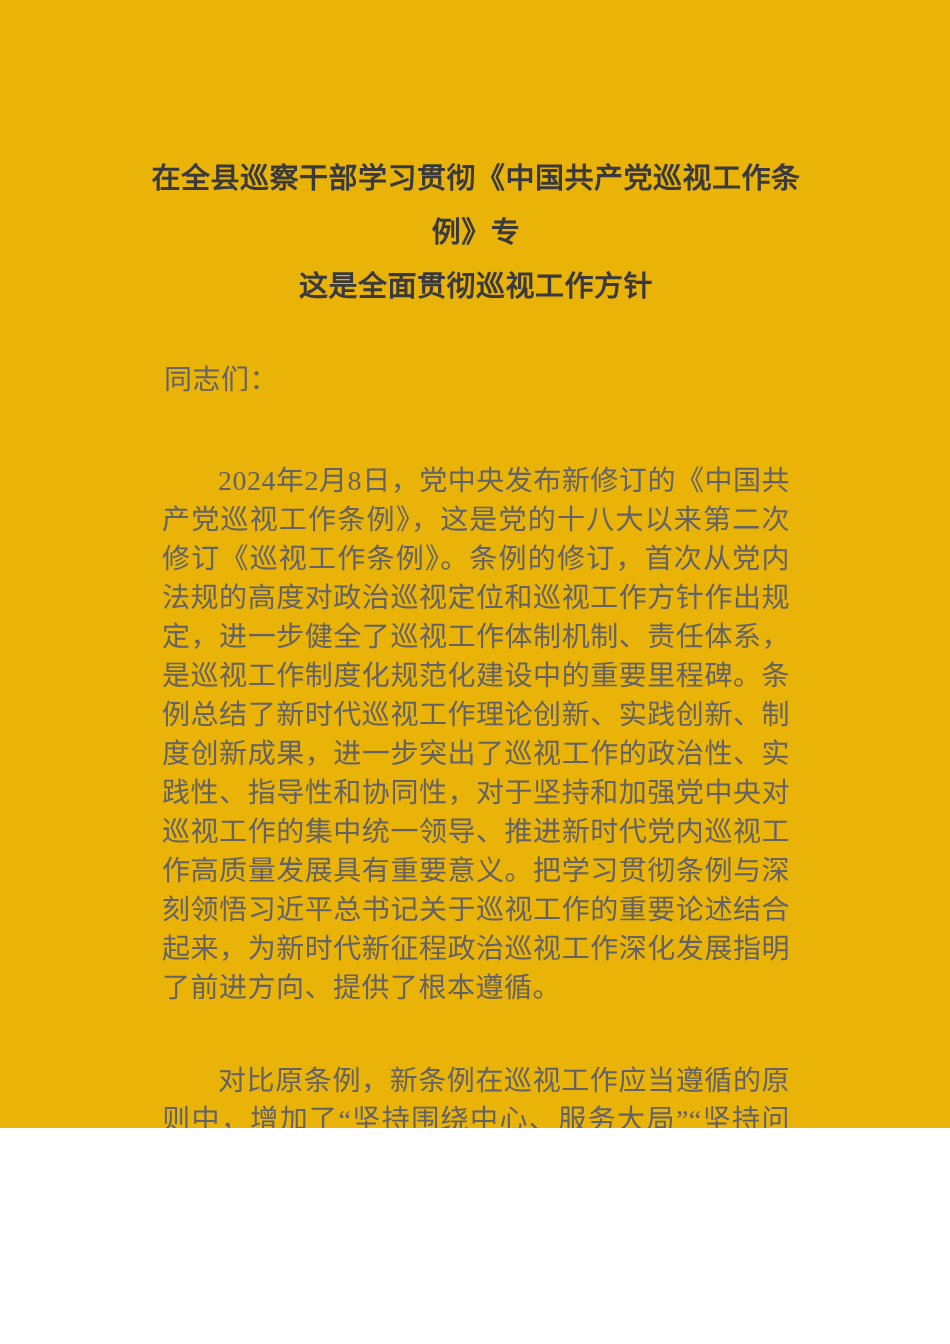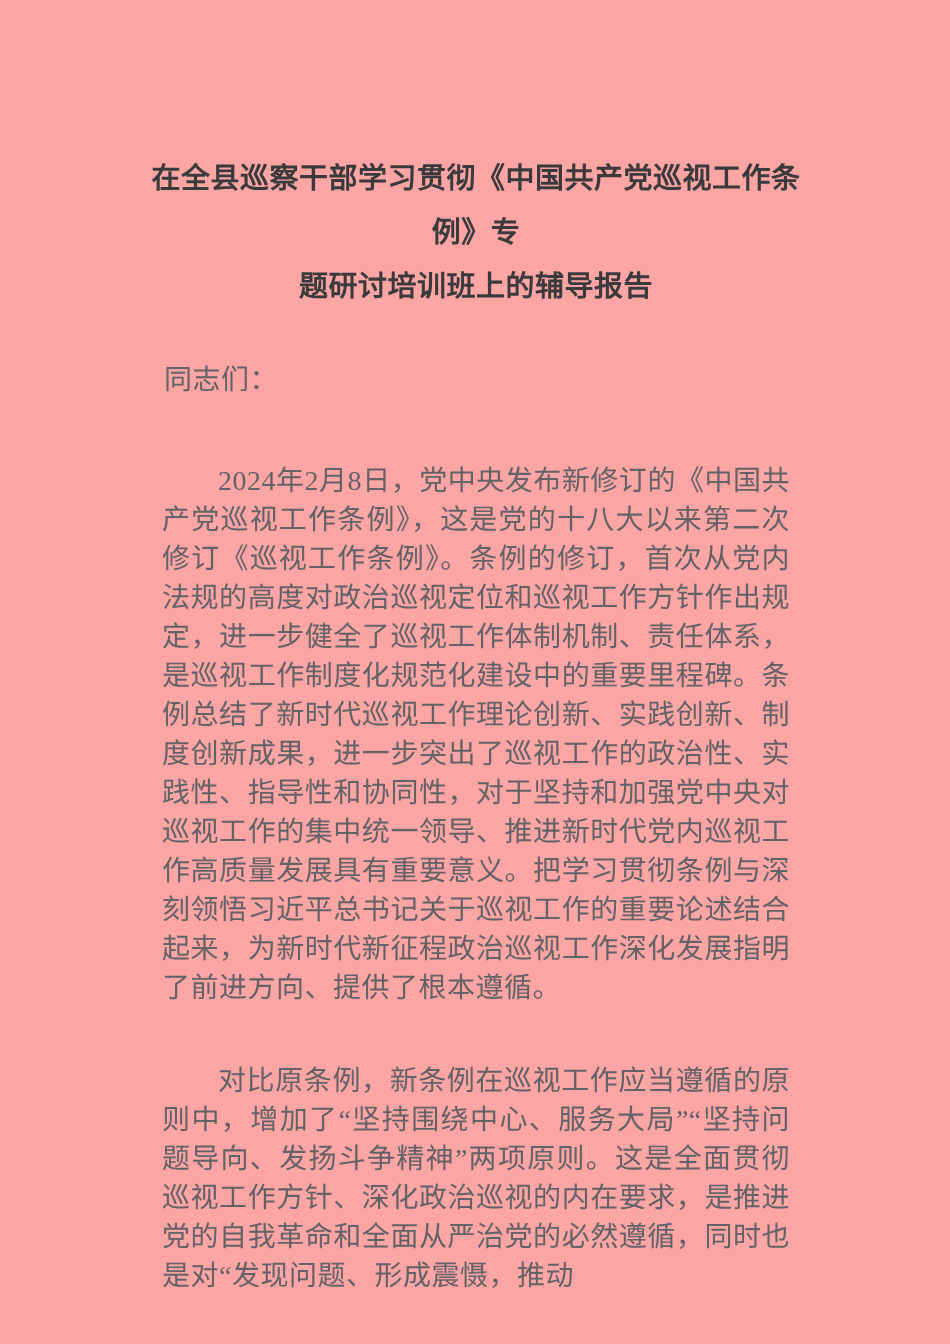--- a/index.html
+++ b/index.html
@@ -5,22 +5,22 @@
 <style>
   html, body {
     margin: 0;
     padding: 0;
     background: #ffffff;
   }
 
   .page {
     position: relative;
     width: 950px;
-    height: 1344px;
-    background: #fca5a5;
+    height: 1128px;
+    background: #eab308;
     overflow: hidden;
     box-sizing: border-box;
   }
 
   
   .content {
     position: absolute;
     left: 146px;
     top: 0;
     width: 660px;
@@ -82,21 +82,21 @@
   }
 </style>
 </head>
 <body>
 
 <div class="page">
   <div class="content">
 
     <div class="title-block">
       <div class="doc-title">在全县巡察干部学习贯彻《中国共产党巡视工作条例》专</div>
-      <div class="doc-title">题研讨培训班上的辅导报告</div>
+      <div class="doc-title">这是全面贯彻巡视工作方针</div>
     </div>
 
     <div class="sal-block">
       <div class="salutation thin">同志们：</div>
     </div>
 
     <div class="para-gap-1">
       <p class="body-para thin">2024年2月8日，党中央发布新修订的《中国共产党巡视工作条例》，这是党的十八大以来第二次修订《巡视工作条例》。条例的修订，首次从党内法规的高度对政治巡视定位和巡视工作方针作出规定，进一步健全了巡视工作体制机制、责任体系，是巡视工作制度化规范化建设中的重要里程碑。条例总结了新时代巡视工作理论创新、实践创新、制度创新成果，进一步突出了巡视工作的政治性、实践性、指导性和协同性，对于坚持和加强党中央对巡视工作的集中统一领导、推进新时代党内巡视工作高质量发展具有重要意义。把学习贯彻条例与深刻领悟习近平总书记关于巡视工作的重要论述结合起来，为新时代新征程政治巡视工作深化发展指明了前进方向、提供了根本遵循。</p>
     </div>
 

